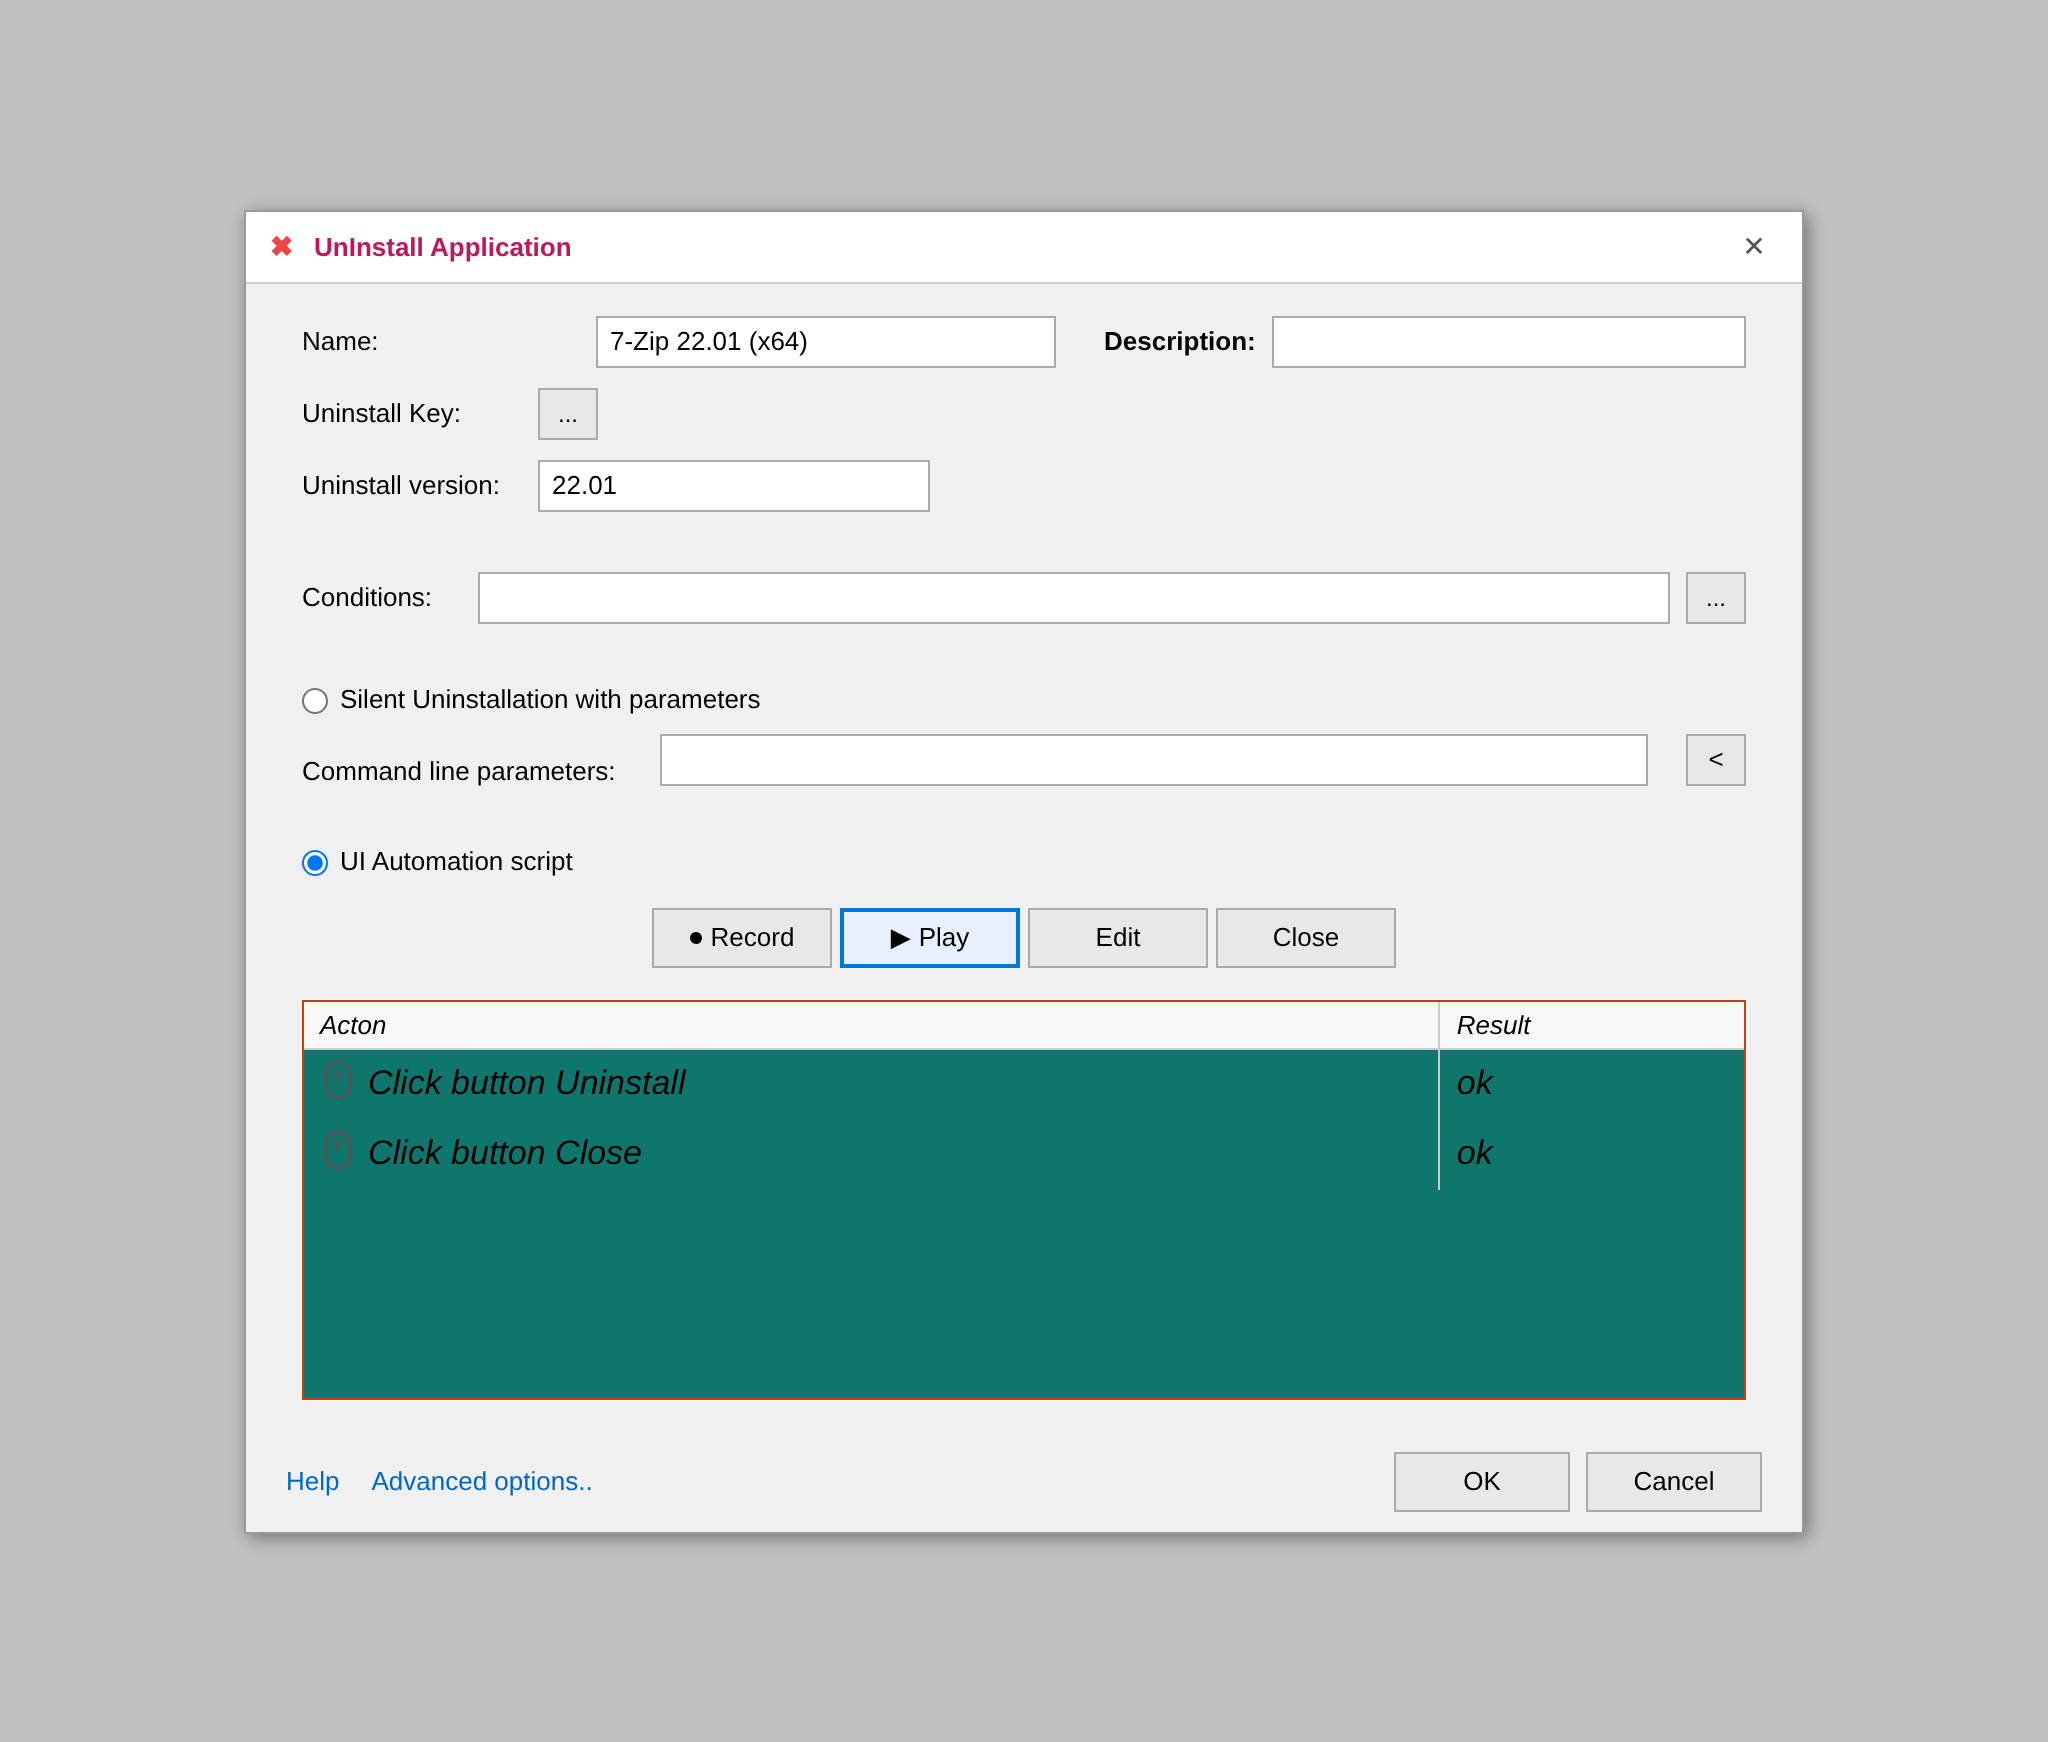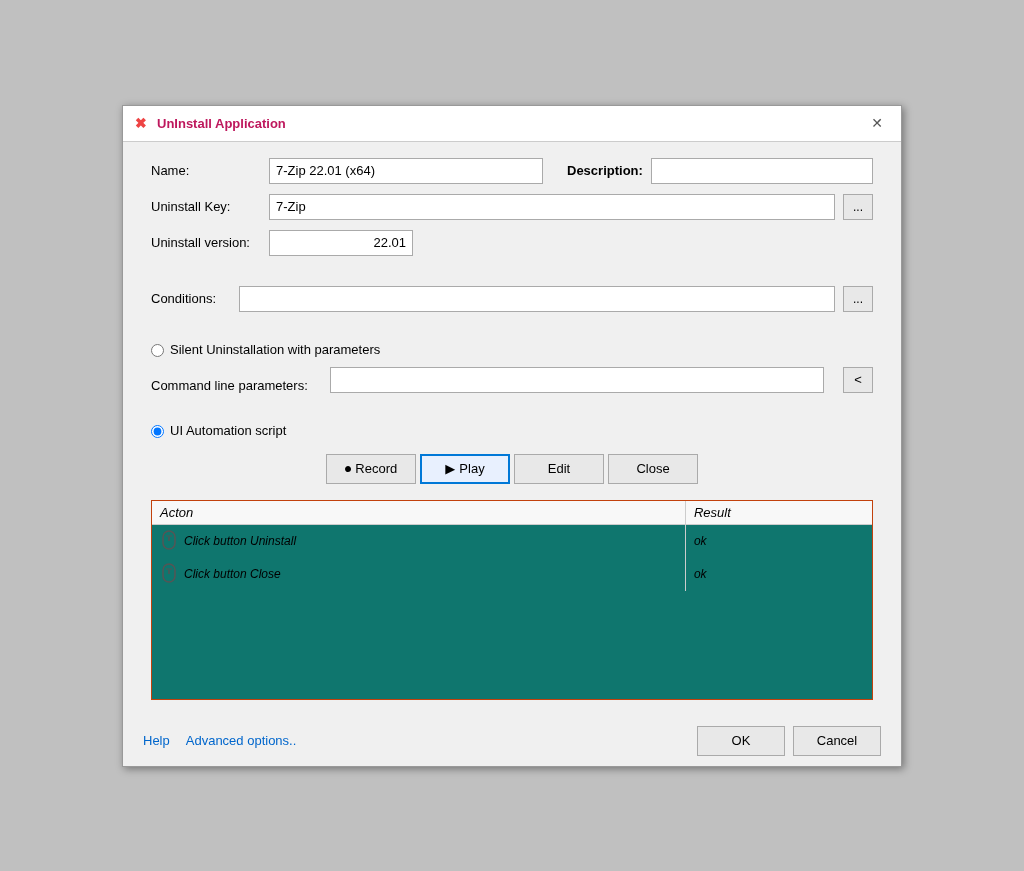--- a/index.html
+++ b/index.html
@@ -98,34 +98,34 @@
     input[type="text"] {
       border: 1px solid #aaa;
       background: #fff;
       padding: 3px 6px;
       height: 26px;
       font-size: 13px;
       outline: none;
     }
 
     .input-name {
-      width: 274px;
+      width: 230px;
+      margin-left: 29px;
     }
 
     .input-description {
       flex: 1;
     }
 
     .input-uninstall-key {
       flex: 1;
     }
 
     .input-version {
-      width: 144px;
-      text-align: right;
+      width: 196px;
     }
 
     .input-conditions {
       flex: 1;
     }
 
     .input-cmdline {
       flex: 1;
     }
 
@@ -227,21 +227,21 @@
       text-align: left;
       padding: 4px 8px;
       font-weight: 400;
       border-bottom: 1px solid #ccc;
       background: #f8f8f8;
       font-size: 13px;
     }
 
     .table td {
       padding: 4px 8px;
-      font-size: 12px;
+      font-size: 17px;
       vertical-align: middle;
     }
 
     .table-col-divider {
       border-right: 1px solid #ccc;
     }
 
     .footer-links {
       display: flex;
       align-items: center;
@@ -299,21 +299,20 @@
 
     <div class="form-row">
       <span class="label">Name:</span>
       <input type="text" class="input-name" value="7-Zip 22.01 (x64)" style="">
       <span class="description-label" style="margin-left:16px;">Description:</span>
       <input type="text" class="input-description" value="" style="">
     </div>
 
     <div class="form-row">
       <span class="label">Uninstall Key:</span>
-      <input type="text" class="input-uninstall-key" value="7-Zip" style="">
       <button class="browse-btn">...</button>
     </div>
 
     <div class="form-row">
       <span class="label">Uninstall version:</span>
       <input type="text" class="input-version" value="22.01" style="">
     </div>
 
     <div class="separator"></div>
 

